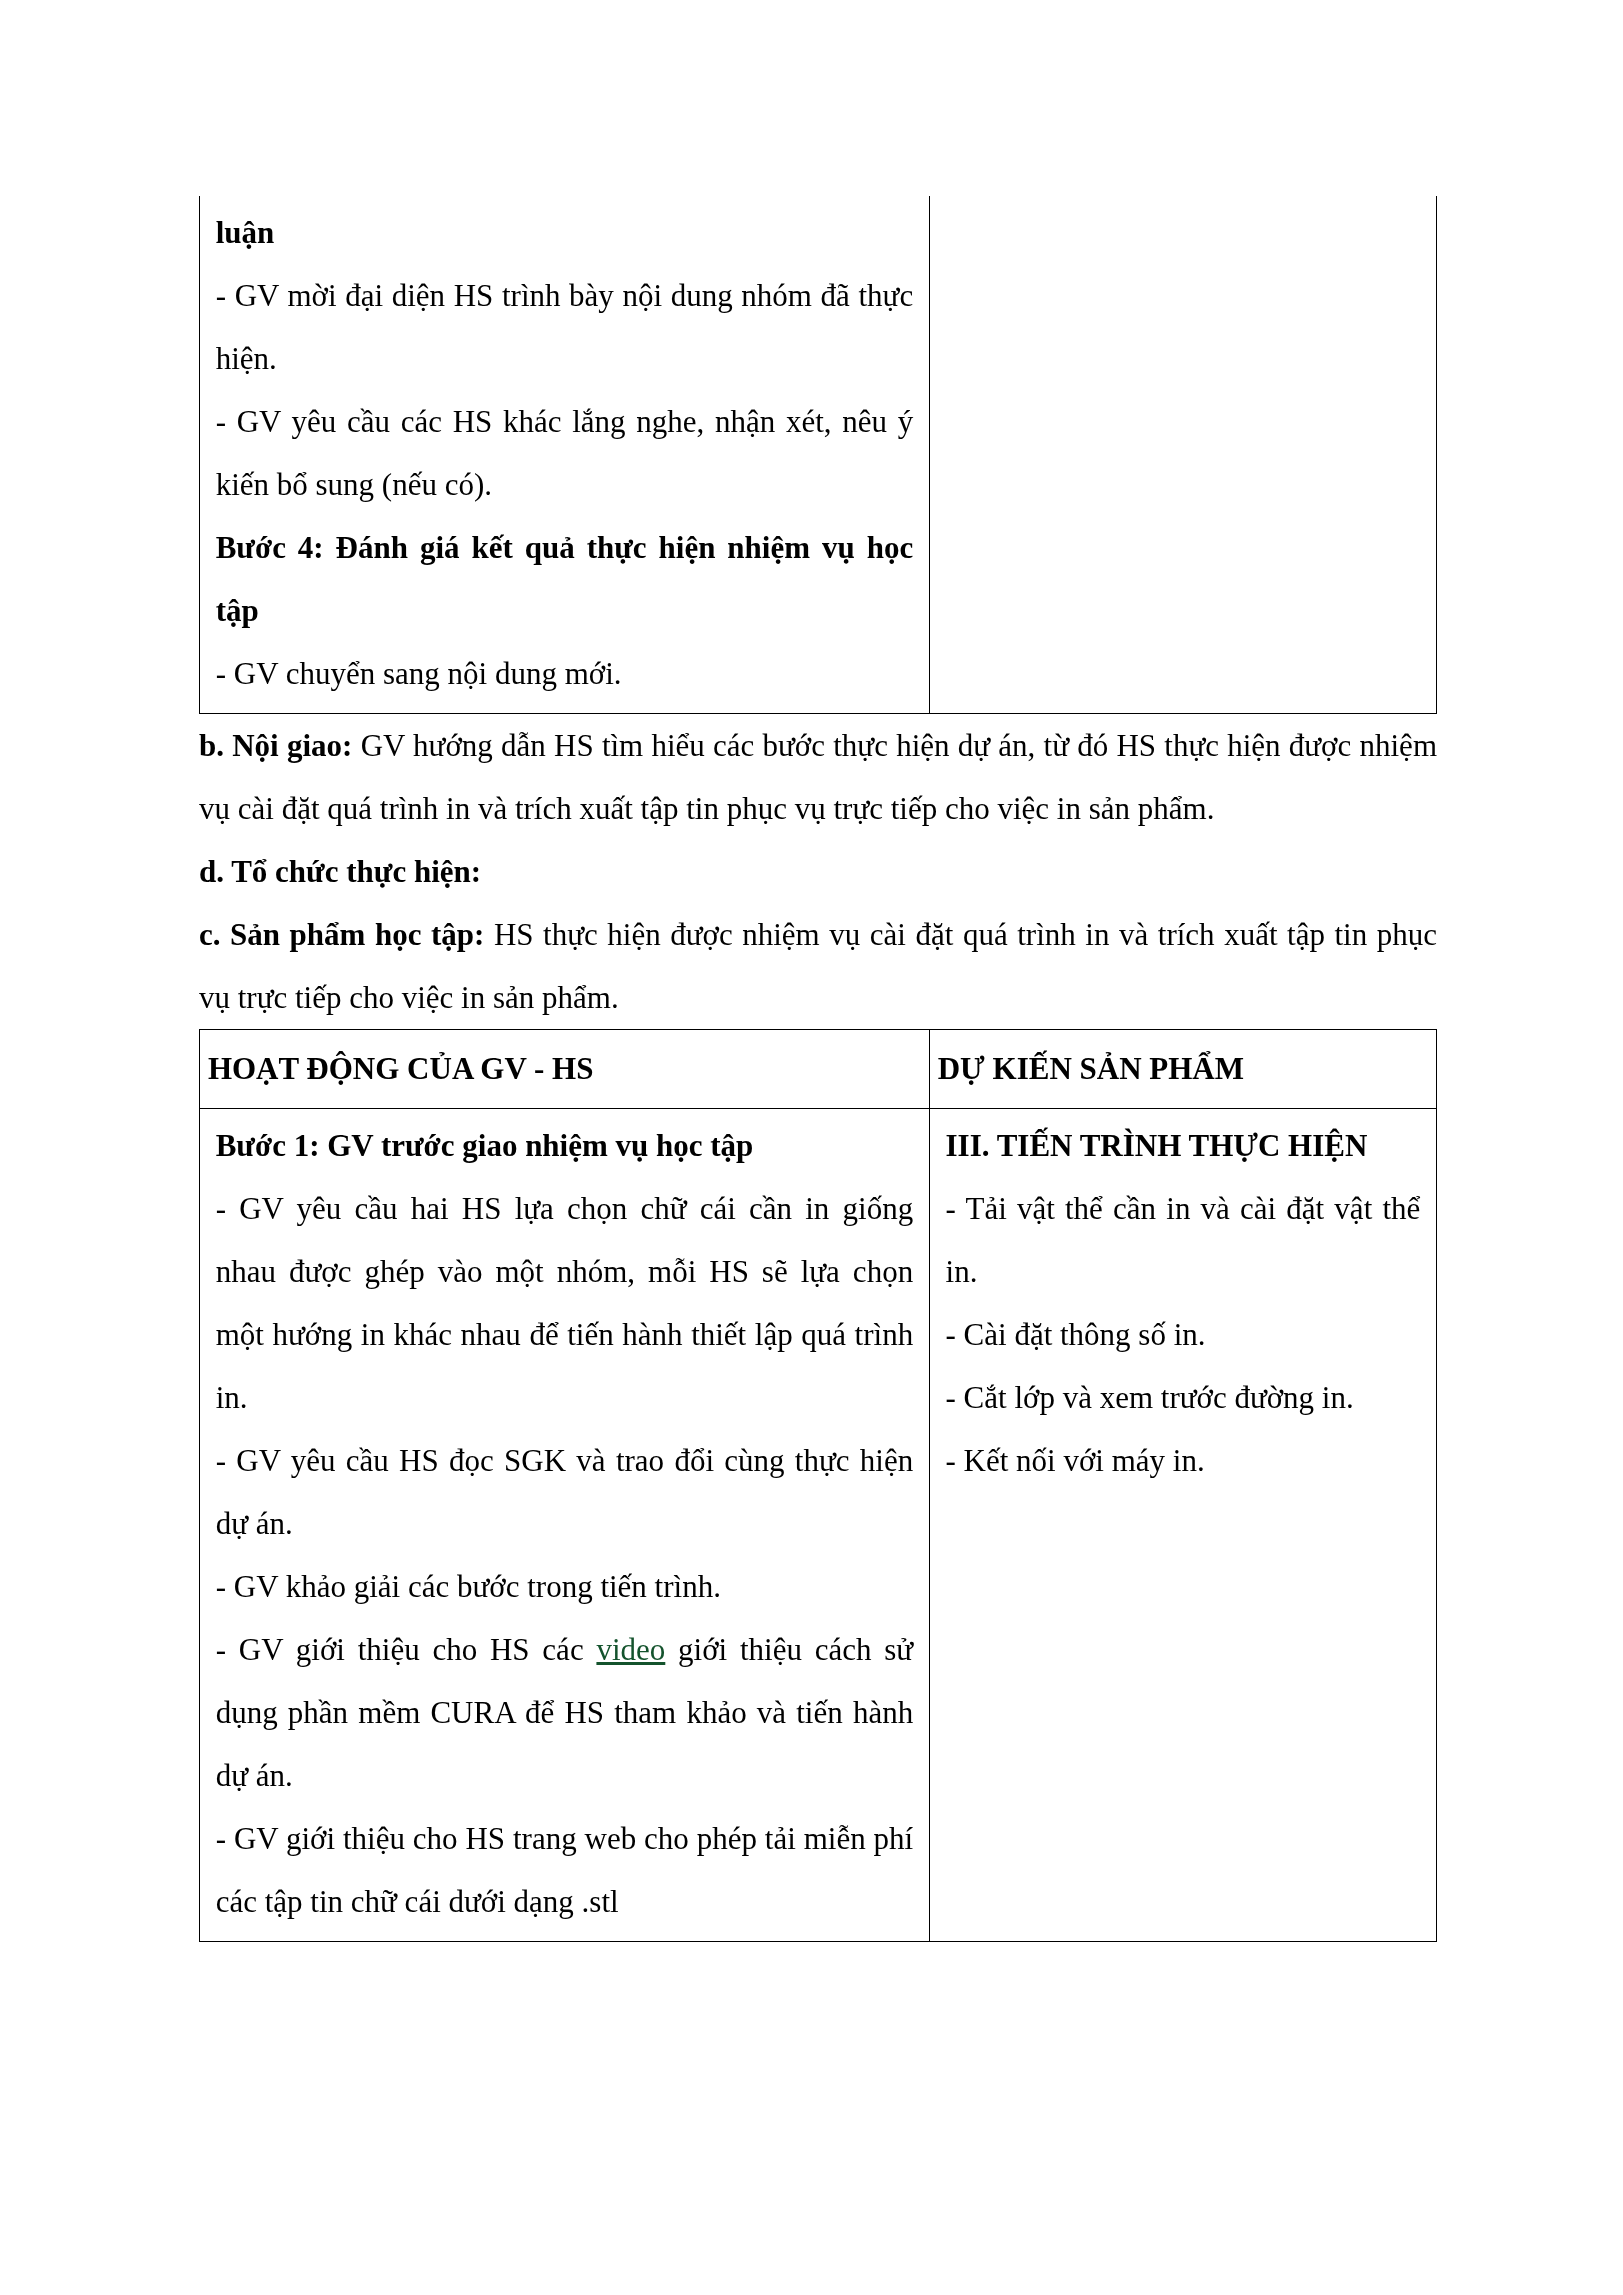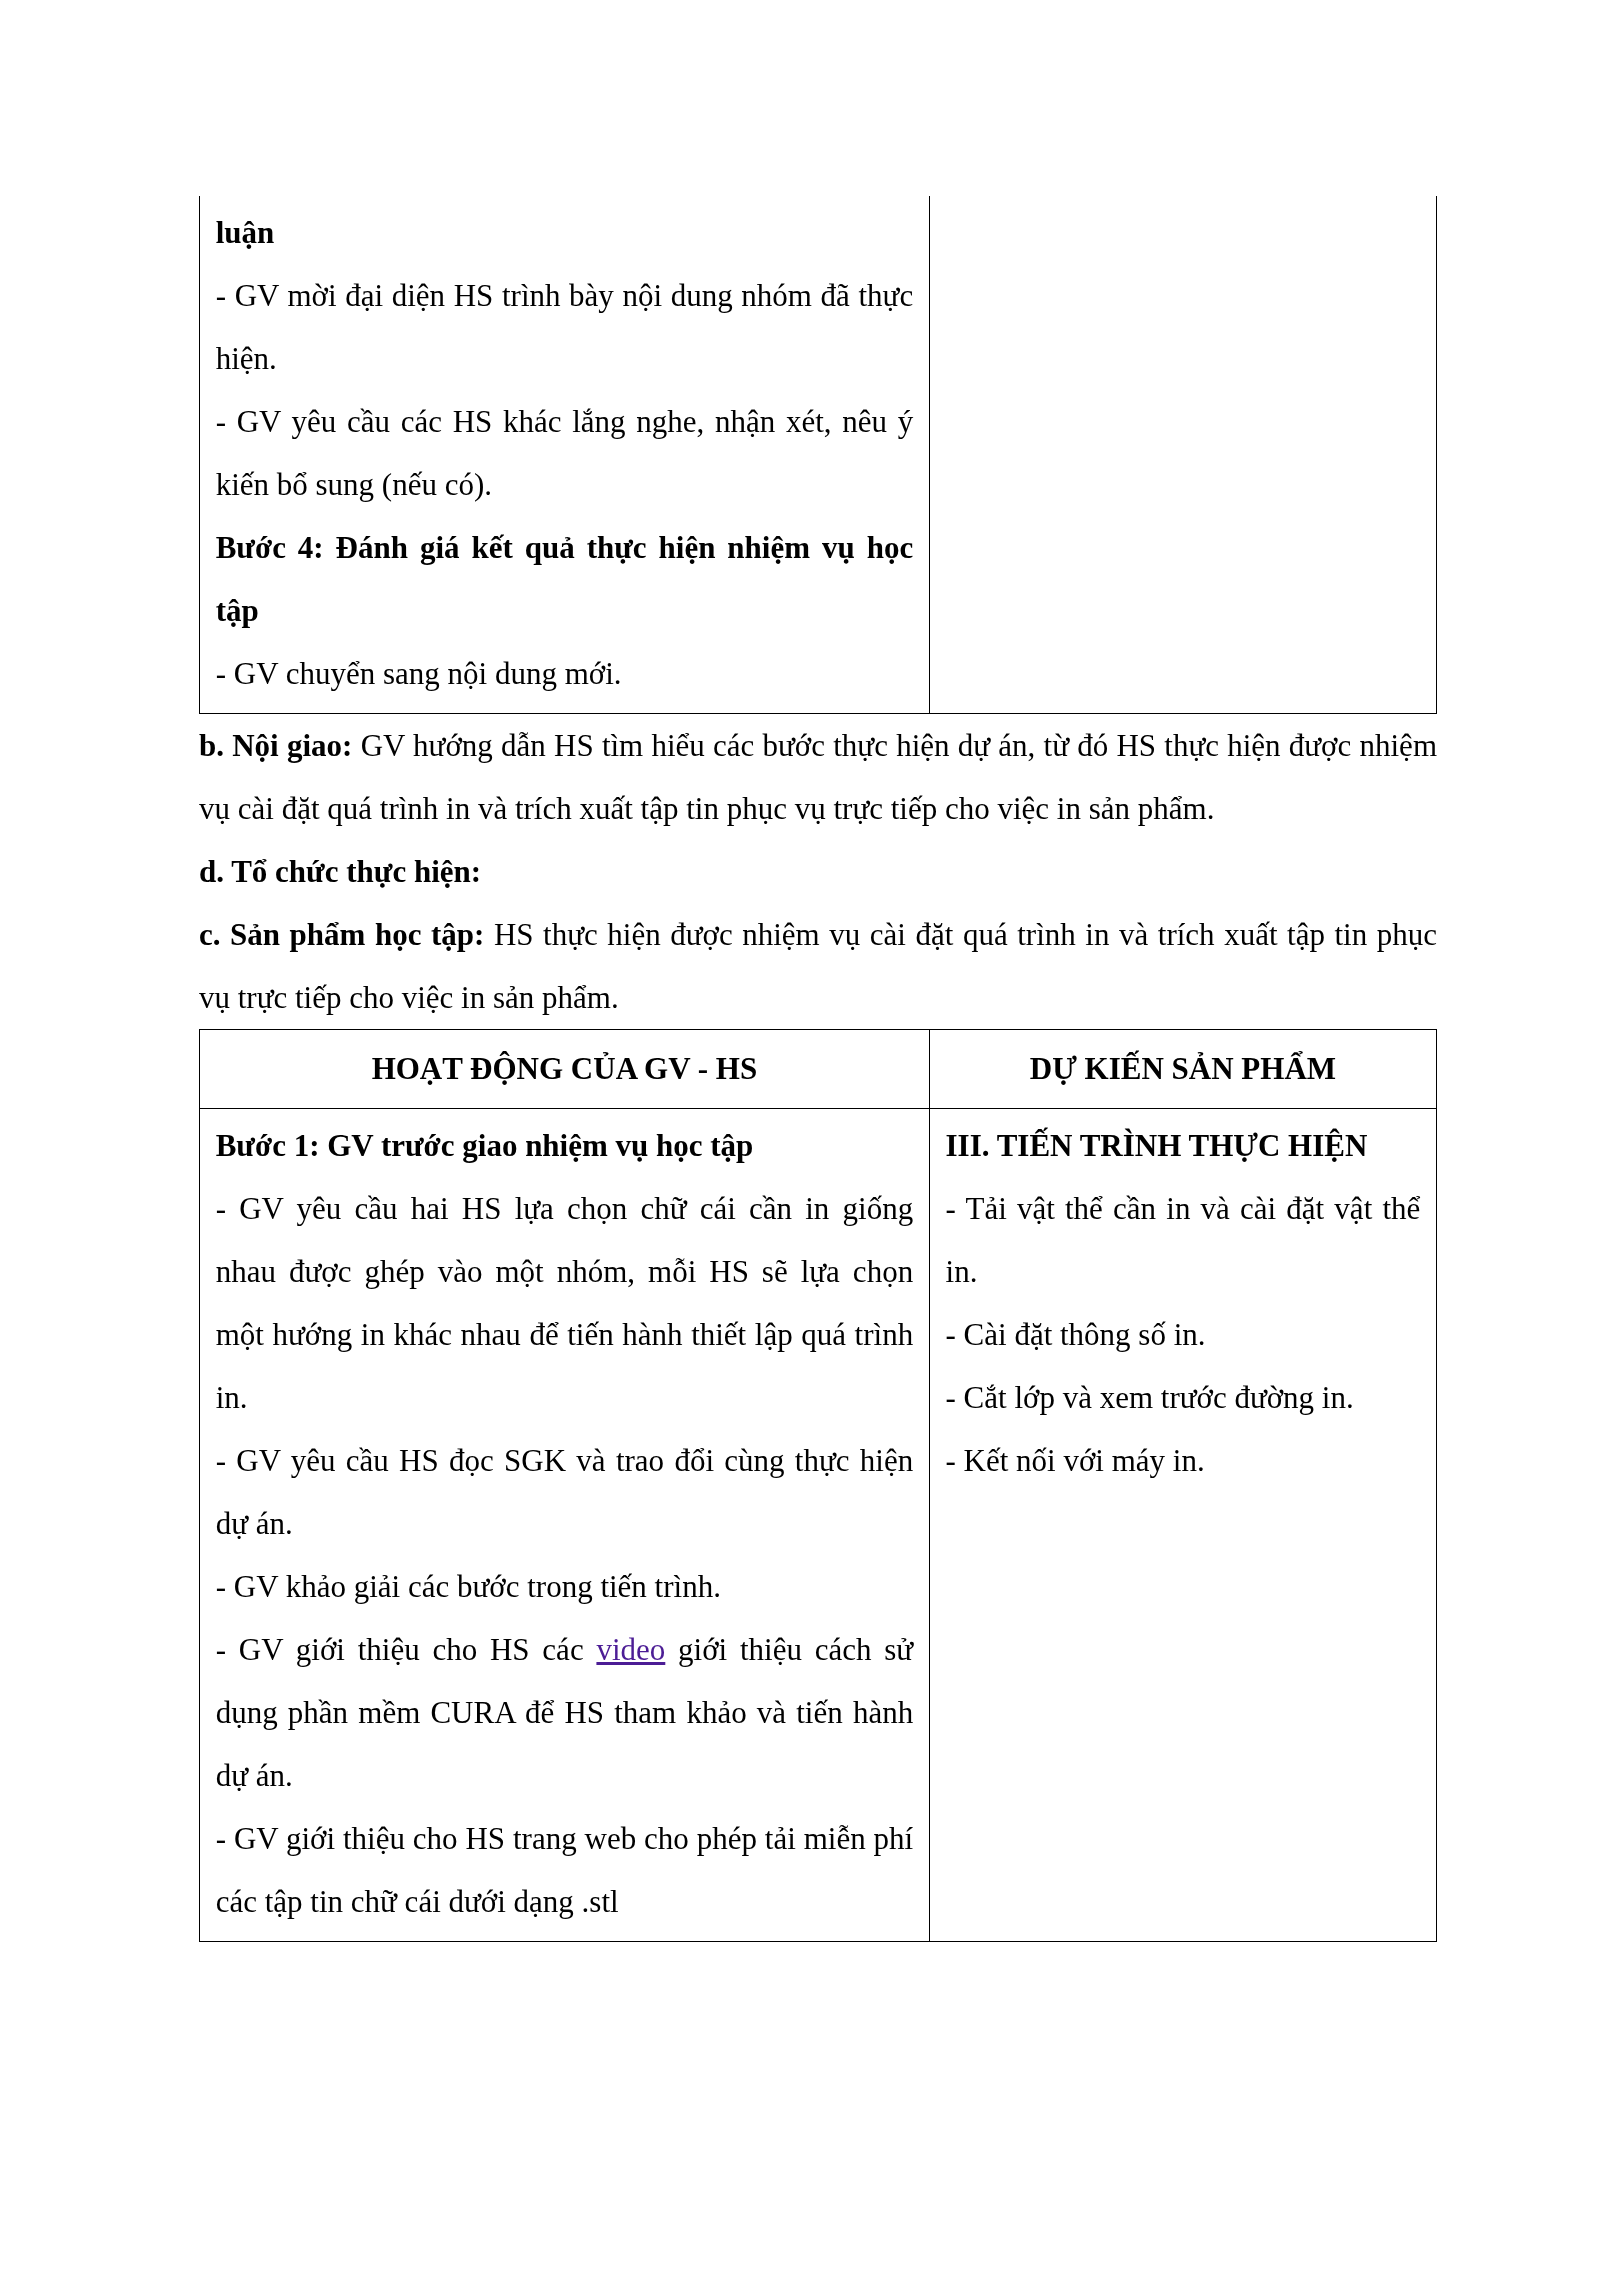--- a/index.html
+++ b/index.html
@@ -34,21 +34,21 @@
     padding: 4.7px 15.7px 7.9px 15.7px;
   }
   
   .t1, .t1 td { border-top: 0; }
   .t2 th {
     text-align: center;
     font-weight: bold;
     vertical-align: middle;
     padding: 7.9px 7.9px;
   }
-  .t2 th p { text-align: center; }
+  .t2 th p { }
   .link { color: #0563c1; text-decoration: underline; cursor: pointer; }
 </style>
 </head>
 <body>
 
 <div class="page">
   <div class="content">
 
     <table class="doc-table t1">
       <colgroup>
@@ -86,21 +86,21 @@
         <th>
               <p>DỰ KIẾN SẢN PHẨM</p>
             </th>
       </tr>
       <tr>
         <td>
           <p class="b">Bước 1: GV trước giao nhiệm vụ học tập</p>
           <p>- GV yêu cầu hai HS lựa chọn chữ cái cần in giống nhau được ghép vào một nhóm, mỗi HS sẽ lựa chọn một hướng in khác nhau để tiến hành thiết lập quá trình in.</p>
           <p>- GV yêu cầu HS đọc SGK và trao đổi cùng thực hiện dự án.</p>
           <p>- GV khảo giải các bước trong tiến trình.</p>
-          <p><span>- GV giới thiệu cho HS các </span><a class="link" style="color: #4c1d95;">video</a><span> giới thiệu cách sử dụng phần mềm CURA để HS tham khảo và tiến hành dự án.</span></p>
+          <p><span>- GV giới thiệu cho HS các </span><a class="link" style="color: #14532d;">video</a><span> giới thiệu cách sử dụng phần mềm CURA để HS tham khảo và tiến hành dự án.</span></p>
           <p>- GV giới thiệu cho HS trang web cho phép tải miễn phí các tập tin chữ cái dưới dạng .stl</p>
         </td>
         <td>
           <p class="b">III. TIẾN TRÌNH THỰC HIỆN</p>
           <p>- Tải vật thể cần in và cài đặt vật thể in.</p>
           <p>- Cài đặt thông số in.</p>
           <p>- Cắt lớp và xem trước đường in.</p>
           <p>- Kết nối với máy in.</p>
         </td>
       </tr>

